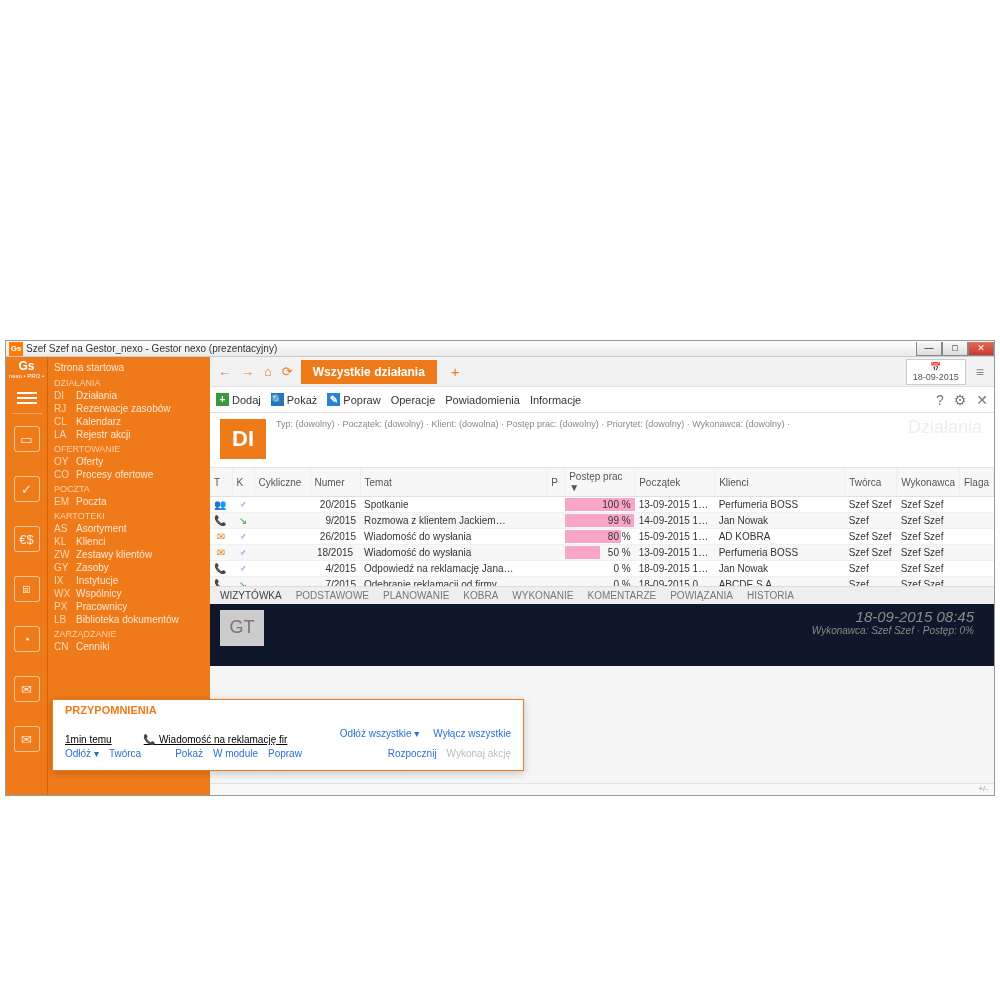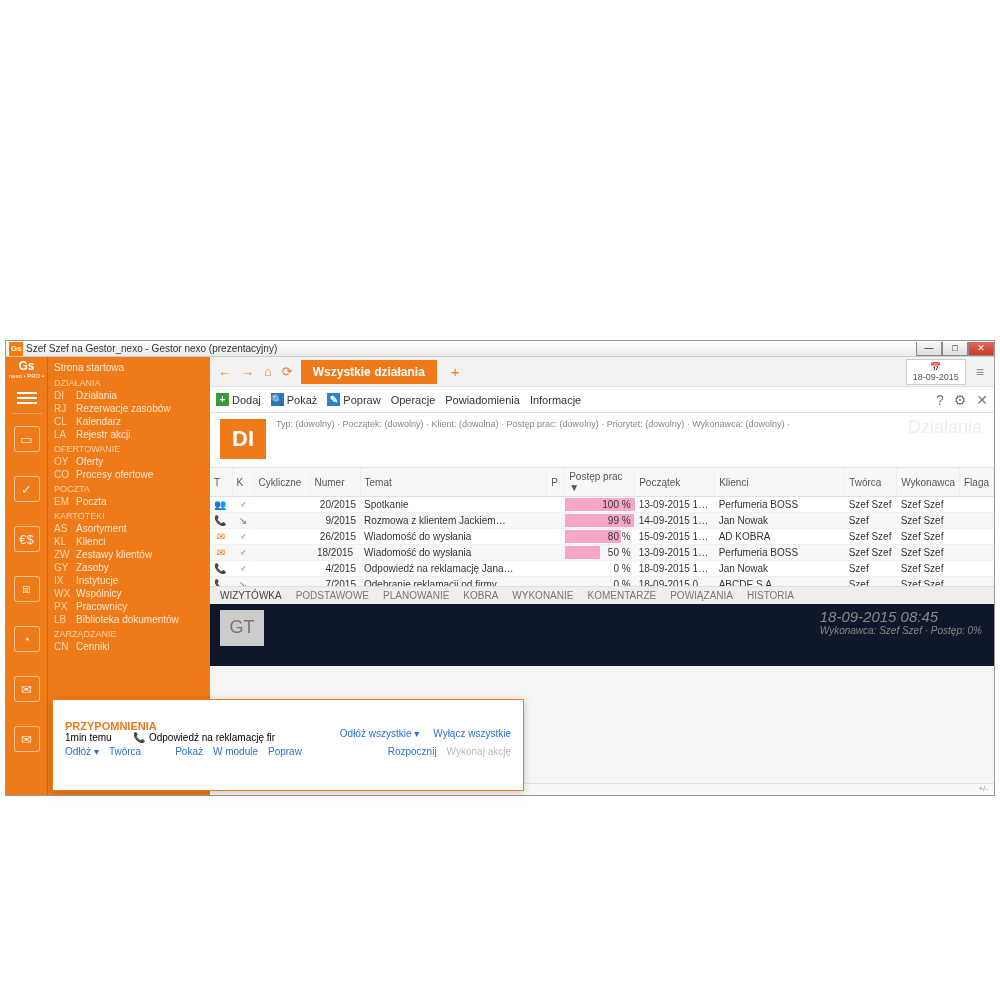--- a/index.html
+++ b/index.html
@@ -59,32 +59,32 @@
   .progress-cell { position: relative; text-align: right; padding-right: 4px; min-width: 60px; }
   .progress-fill { position: absolute; left: 0; top: 1px; bottom: 1px; background: #f7a6c8; }
   .progress-cell span { position: relative; }
 
   .detail-tabs { background: #eee; border-top: 1px solid #ddd; display: flex; gap: 14px; padding: 3px 10px; font-size: 10px; color: #777; }
   .detail-tabs .act { color: #444; }
   .detail-header { background: #0f172a; padding: 6px 10px 20px; display: flex; gap: 16px; position: relative; }
   .gt-badge { width: 44px; height: 36px; background: #ccc; color: #777; font-size: 18px; display: flex; align-items: center; justify-content: center; }
   .detail-header h3 { font-size: 16px; font-weight: 400; color: #666; }
   .detail-header .sub { font-size: 10px; color: #888; }
-  .detail-right { position: absolute; right: 12px; top: 4px; color: #888; font-style: italic; }
+  .detail-right { position: absolute; right: 20px; top: 4px; text-align: right; color: #888; font-style: italic; }
   .detail-right .dt { font-size: 15px; }
   .detail-right .exec { font-size: 10px; }
 
   .footer { height: 12px; background: #f8f8f8; border-top: 1px solid #e2e2e2; font-size: 8px; color: #999; text-align: right; padding-right: 6px; }
 
-  .reminder-popup { position: absolute; left: 46px; top: 358px; width: 472px; height: 92px; background: #fff; border: 1px solid #ef7a1a; box-shadow: 0 2px 8px rgba(0,0,0,.2); padding: 20px 12px; font-size: 10px; }
+  .reminder-popup { position: absolute; left: 46px; top: 358px; width: 472px; height: 72px; background: #fff; border: 1px solid #ef7a1a; box-shadow: 0 2px 8px rgba(0,0,0,.2); padding: 4px 12px; font-size: 10px; }
   .reminder-popup .rtitle { color: #ef7a1a; font-weight: bold; font-size: 11px; }
   .reminder-popup .top-links { position: absolute; right: 12px; top: 28px; display: flex; gap: 14px; text-align: right; }
   .reminder-popup a { color: #2a6fd4; cursor: pointer; }
   .reminder-popup a.disabled { color: #bbb; cursor: default; }
-  .reminder-popup .row2 { display: flex; gap: 22px; }
+  .reminder-popup .row2 { margin-top: 18px; display: flex; gap: 32px; text-decoration: underline; }
   .reminder-popup .row3 { margin-top: 3px; display: flex; gap: 10px; }
 </style>
 </head>
 <body>
 
 <div class="stage">
   <div class="app-window">
     <div class="titlebar">
       <div class="icon-gs">Gs</div>
       <span class="title">Szef Szef na Gestor_nexo - Gestor nexo (prezentacyjny)</span>
@@ -369,21 +369,21 @@
     </div>
 
     <div class="reminder-popup">
       <div class="rtitle">PRZYPOMNIENIA</div>
       <div class="top-links">
         <a><span>Odłóż wszystkie</span> ▾</a>
         <a>Wyłącz wszystkie</a>
       </div>
       <div class="row2">
         <span>1min temu</span>
-        <span><span class="phone">📞</span> <span>Odpowiedź na reklamację fir</span></span>
+        <span><span class="phone">📞</span> <span>Wiadomość na reklamację fir</span></span>
       </div>
       <div class="row3">
         <a><span>Odłóż</span> ▾</a>
         <a>Twórca</a>
         <span style="width:14px"></span>
         <a>Pokaż</a>
         <a>W module</a>
         <a>Popraw</a>
         <span style="flex:1"></span>
         <a>Rozpocznij</a>

